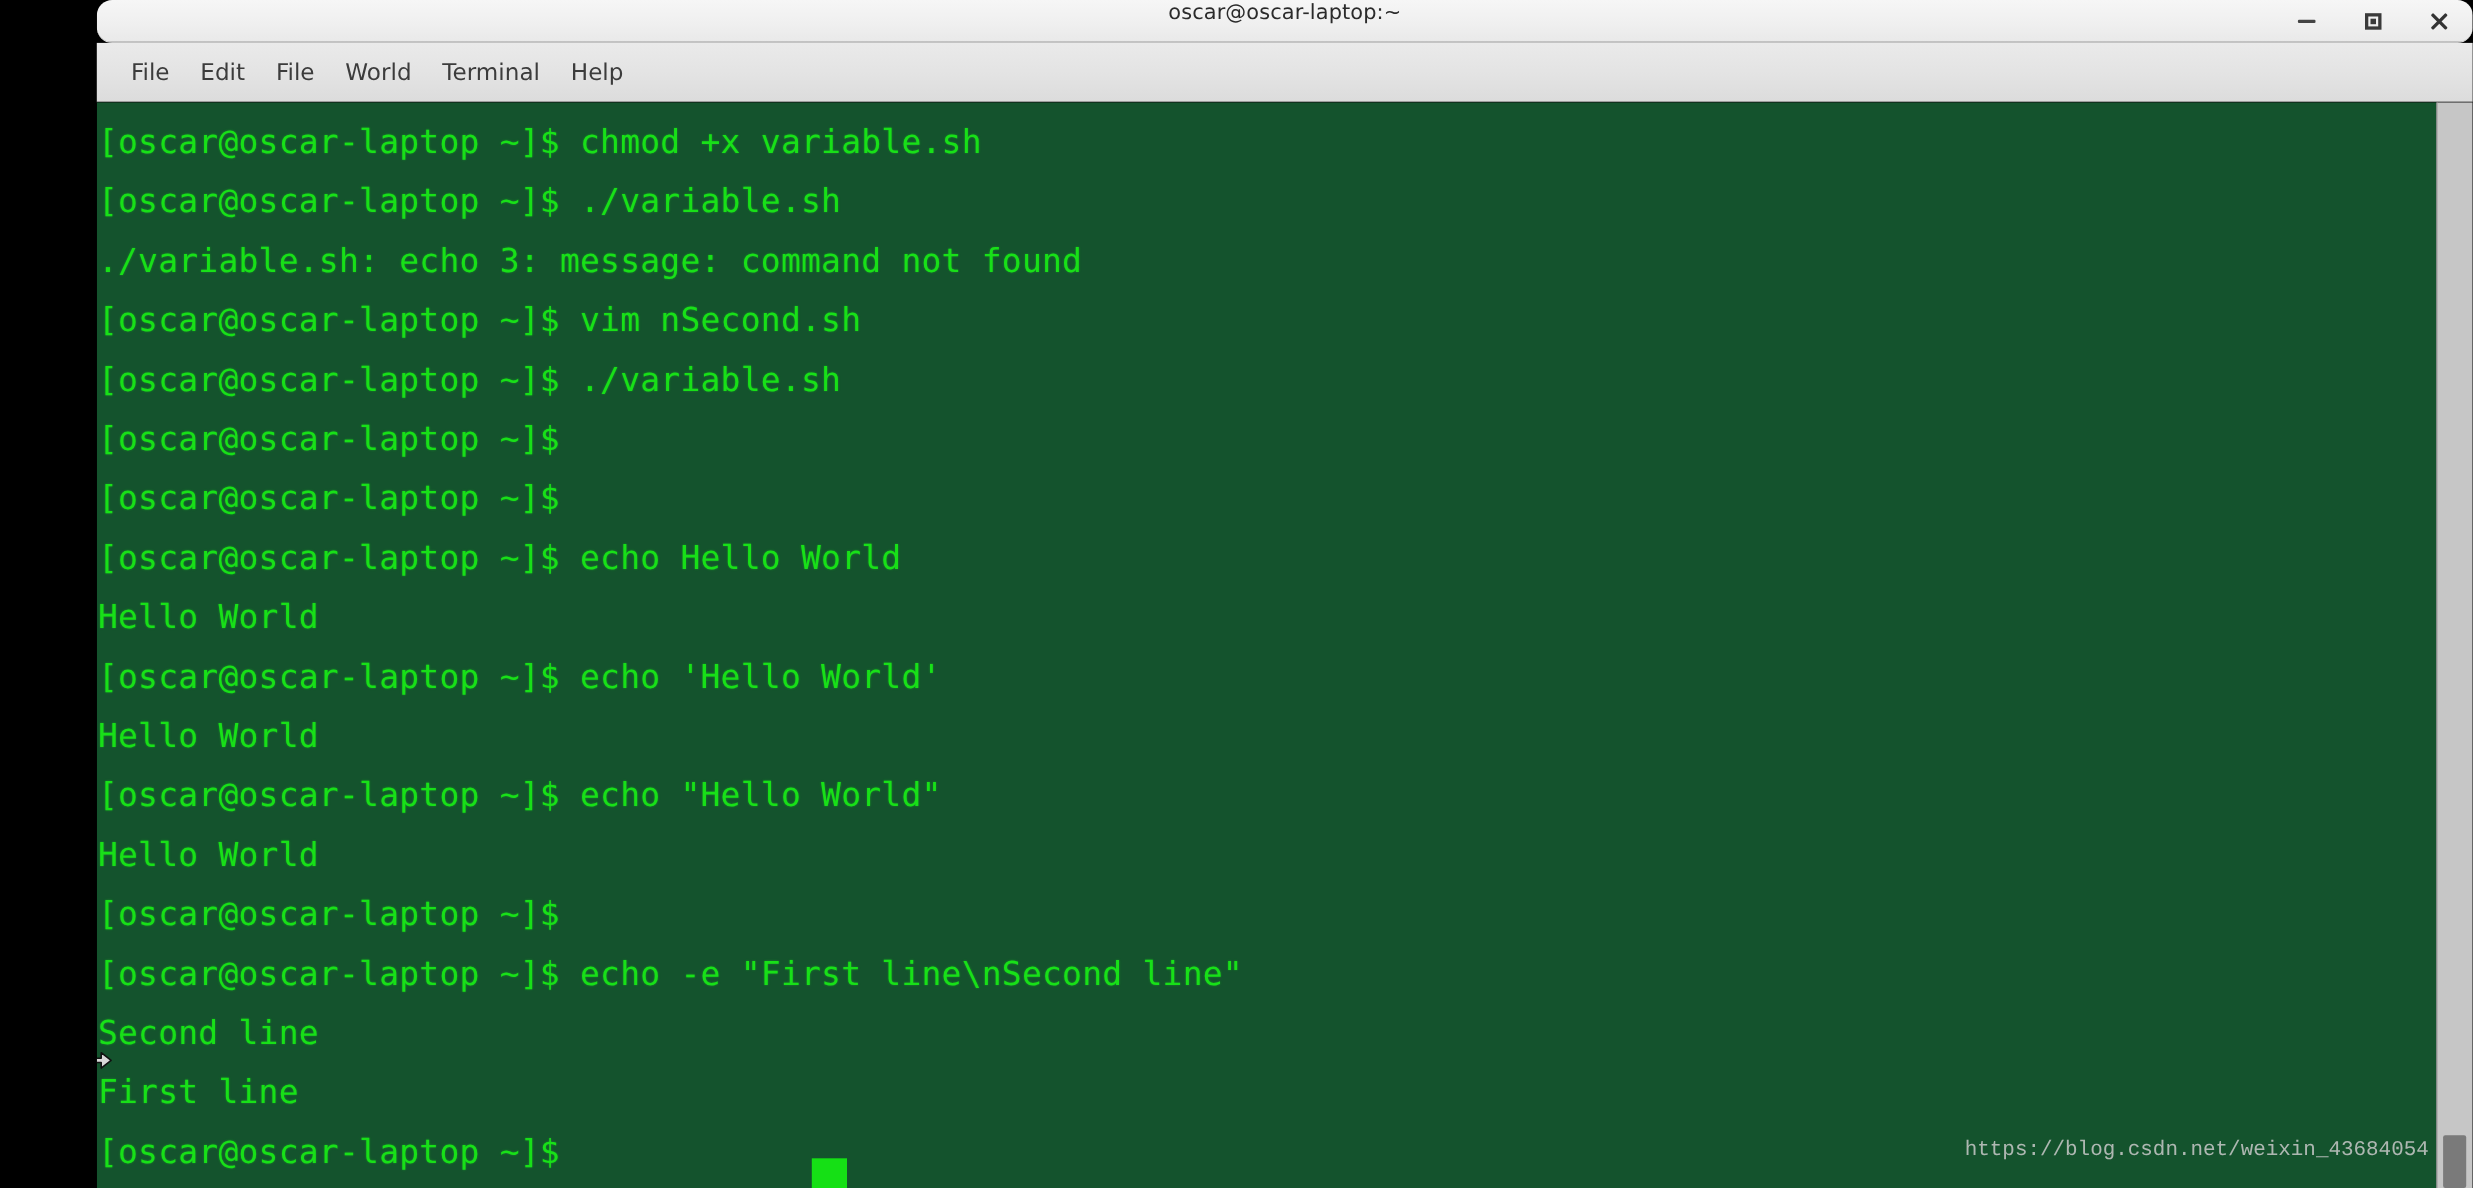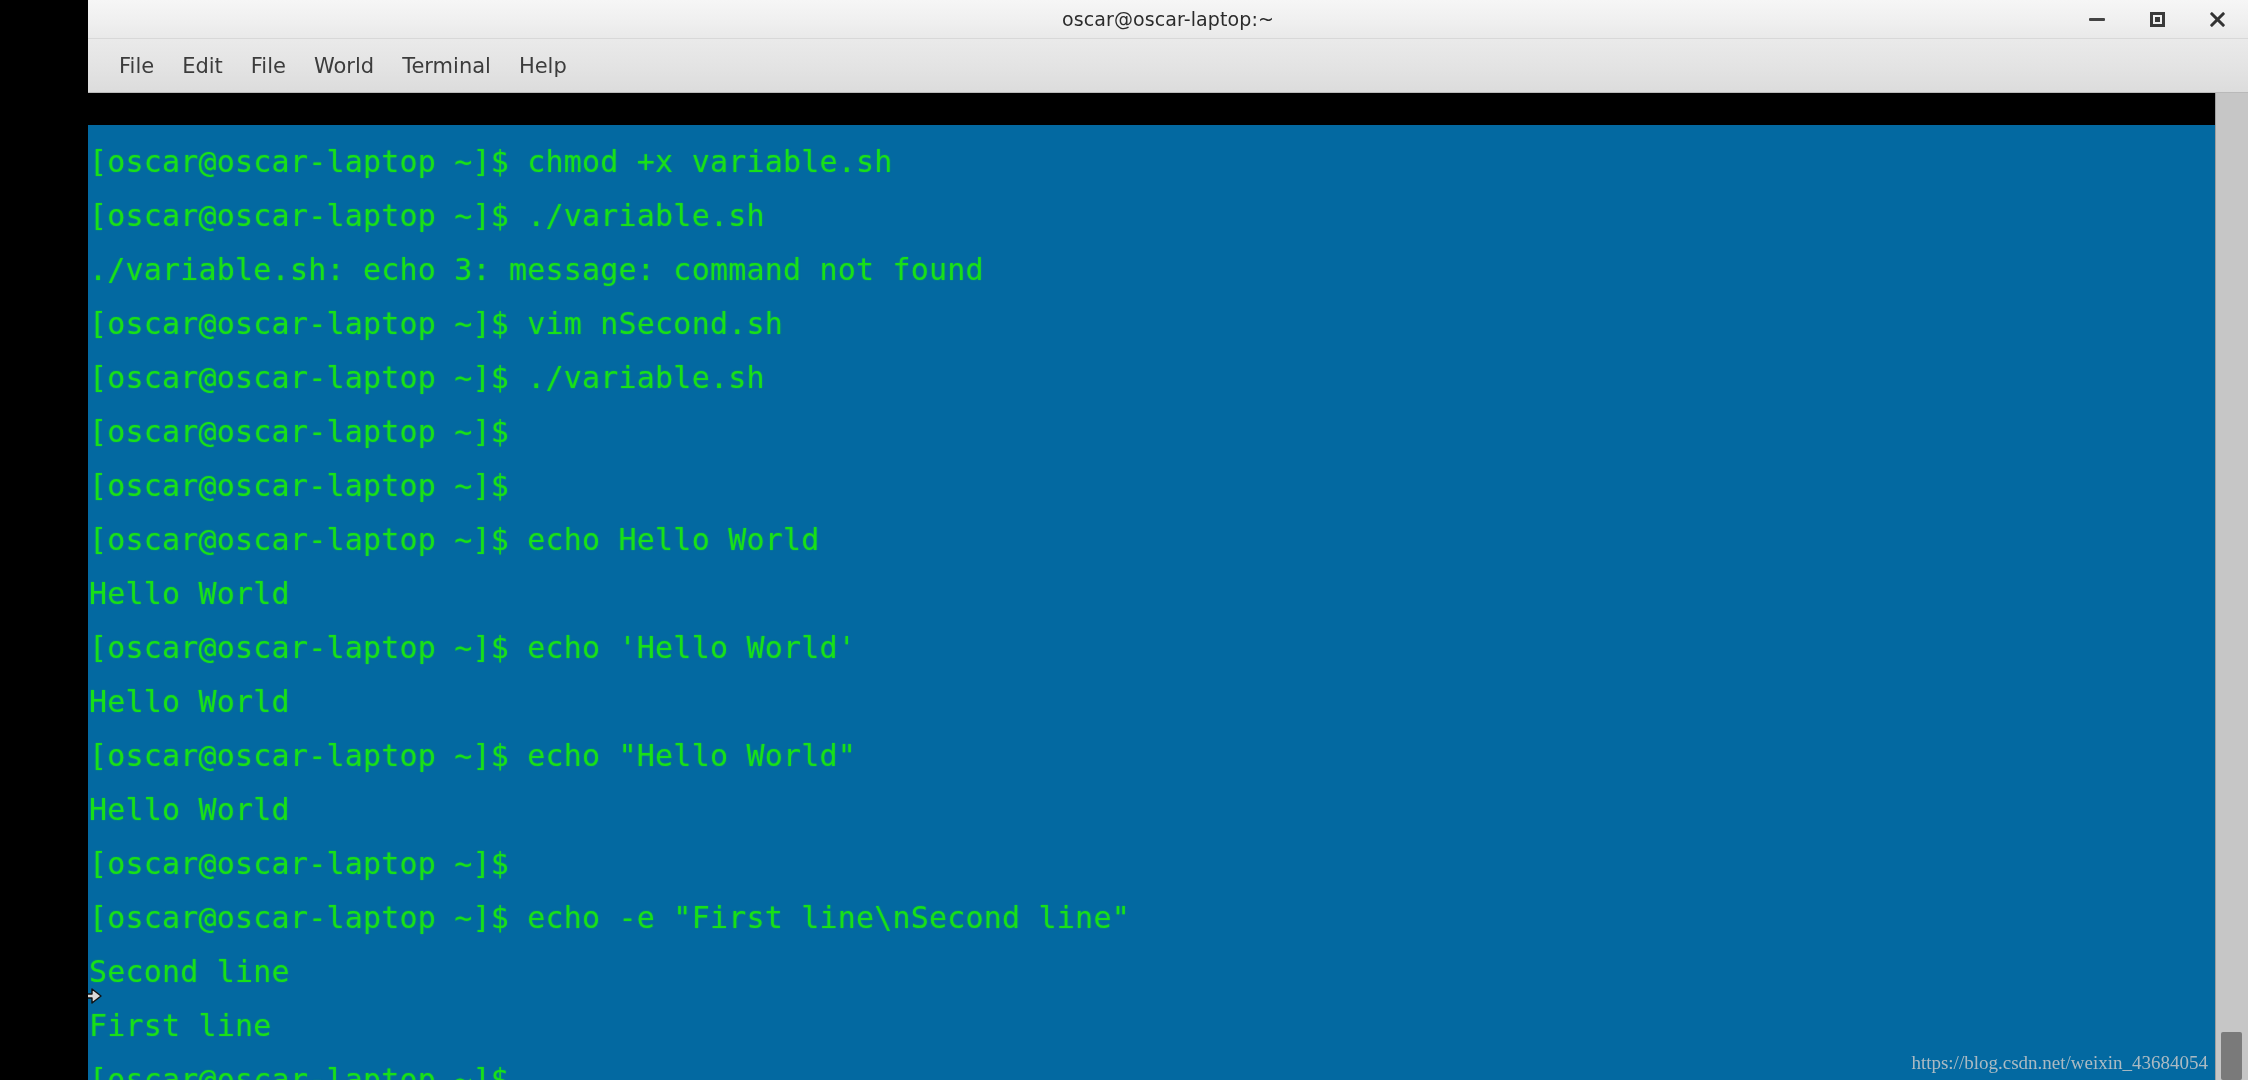--- a/index.html
+++ b/index.html
@@ -34,22 +34,22 @@
   }
 
   
   #titlebar {
     position: relative;
     height: 38px;
     flex: 0 0 38px;
     background: linear-gradient(to bottom, #f6f6f6 0%, #efefef 60%, #e9e9e9 100%);
     border-bottom: 1px solid #d8d8d8;
     display: flex;
-    align-items: center;
     justify-content: center;
+    border-radius: 14px;
   }
   #window-title {
     font-size: 19px;
     color: #2b2b2b;
     font-family: "DejaVu Sans", sans-serif;
     letter-spacing: 0.1px;
     white-space: nowrap;
   }
   .win-controls {
     position: absolute;
@@ -129,24 +129,23 @@
   #term-wrap {
     flex: 1 1 auto;
     position: relative;
     display: flex;
     background: #000000;
     overflow: hidden;
   }
   #term {
     flex: 1 1 auto;
     position: relative;
-    background: #0369a1;
+    background: #14532d;
     padding: 10px 0 0 0;
     overflow: hidden;
-    margin-top: 32px;
   }
   .line {
     font-family: "DejaVu Sans Mono", monospace;
     font-size: 30px;
     line-height: 54px;
     color: #18e018;
     white-space: pre;
     padding-left: 1px;
     letter-spacing: 0.2px;
     text-shadow: 0 0 2px rgba(30,230,30,0.45);
@@ -188,22 +187,22 @@
     bottom: 0px;
     height: 48px;
     background: #7a7a7a;
     border-radius: 2px;
   }
 
   
   #watermark {
     position: absolute;
     right: 40px;
-    bottom: 6px;
-    font-family: Liberation Serif, serif;
+    bottom: 24px;
+    font-family: Liberation Mono, monospace;
     font-size: 19px;
     color: #c9c9c9;
     opacity: 0.85;
     white-space: nowrap;
     z-index: 20;
     margin-left: 45px;
   }
 </style>
 </head>
 <body>

